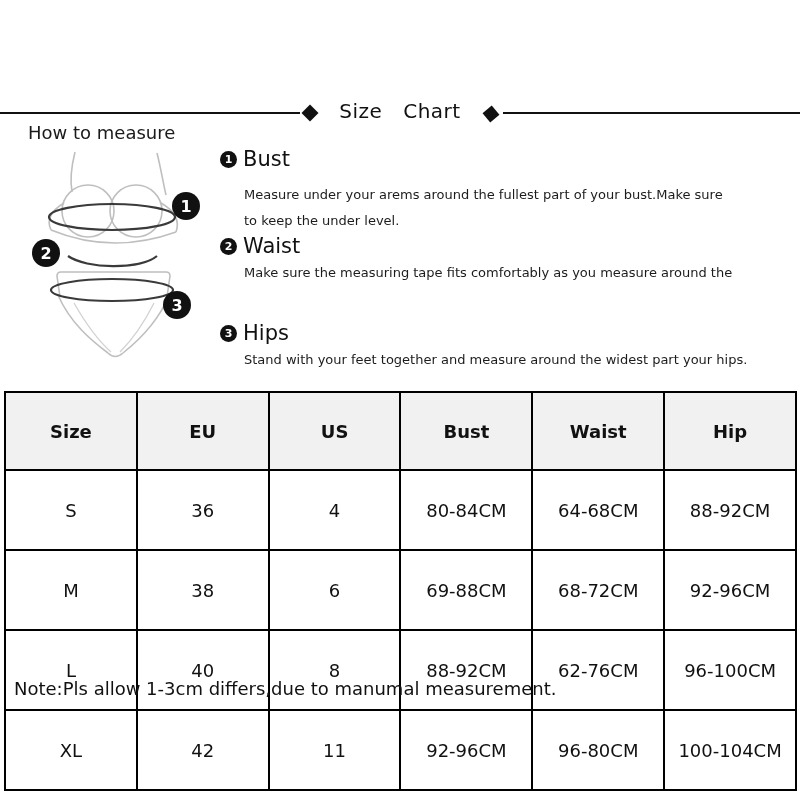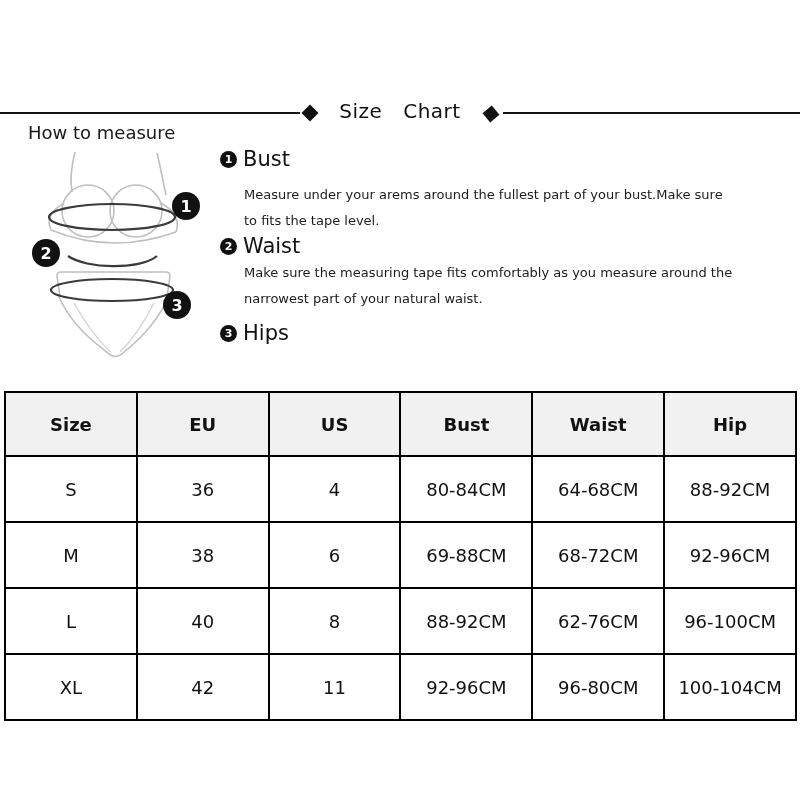--- a/index.html
+++ b/index.html
@@ -35,21 +35,21 @@
   
   .desc{position:absolute;left:244px;white-space:nowrap;}
   .desc div{height:26px;line-height:26px;font-size:13px;font-weight:500;color:#1c1c1c;}
   
   .size-table{
     position:absolute;left:4px;top:391px;width:793px;
     border-collapse:collapse;table-layout:fixed;
   }
   .size-table th,.size-table td{
     border:2px solid #000;text-align:center;vertical-align:middle;
-    font-size:18px;color:#111;padding:4px;
+    font-size:18px;color:#111;padding:11px;
   }
   .size-table th{height:54px;background:#f1f1f1;font-weight:bold;}
   .size-table td{height:56px;background:#fff;font-weight:400;}
   
   .note{position:absolute;top:678px;left:14px;font-size:18px;color:#111;}
 </style>
 </head>
 <body>
 
 <div class="canvas">
@@ -101,35 +101,37 @@
       <text x="157" y="166" text-anchor="middle" font-size="16" font-weight="bold" fill="#fff">3</text>
     </g>
   </svg>
 
   <div class="section sec-head s1-head" style="top:146px;">
     <span class="badge">1</span>
     <span class="sec-title">Bust</span>
   </div>
   <div class="desc" style="top:182px;">
     <div>Measure under your arems around the fullest part of your bust.Make sure</div>
-    <div>to fits the tape level.</div>
+    <div>to keep the under level.</div>
   </div>
 
   <div class="section sec-head" style="top:233px;">
     <span class="badge">2</span>
     <span class="sec-title">Waist</span>
   </div>
   <div class="desc" style="top:260px;">
     <div>Make sure the measuring tape fits comfortably as you measure around the</div>
-    <div>narrowest part of your natural waist.</div>
   </div>
 
   <div class="section sec-head" style="top:320px;">
     <span class="badge">3</span>
     <span class="sec-title">Hips</span>
+  </div>
+  <div class="desc" style="top:347px;">
+    <div>Stand with your feet together and measure around the widest part your hips.</div>
   </div>
 
   <table class="size-table">
     <thead>
       <tr>
         <th>Size</th>
         <th>EU</th>
         <th>US</th>
         <th>Bust</th>
         <th>Waist</th>
@@ -165,14 +167,15 @@
         <td>XL</td>
         <td>42</td>
         <td>11</td>
         <td>92-96CM</td>
         <td>96-80CM</td>
         <td>100-104CM</td>
       </tr>
     </tbody>
   </table>
 
+  <div class="note">Note:Pls allow 1-3cm differs,due to manumal measurement.</div>
 
 </div>
 
 </body></html>

